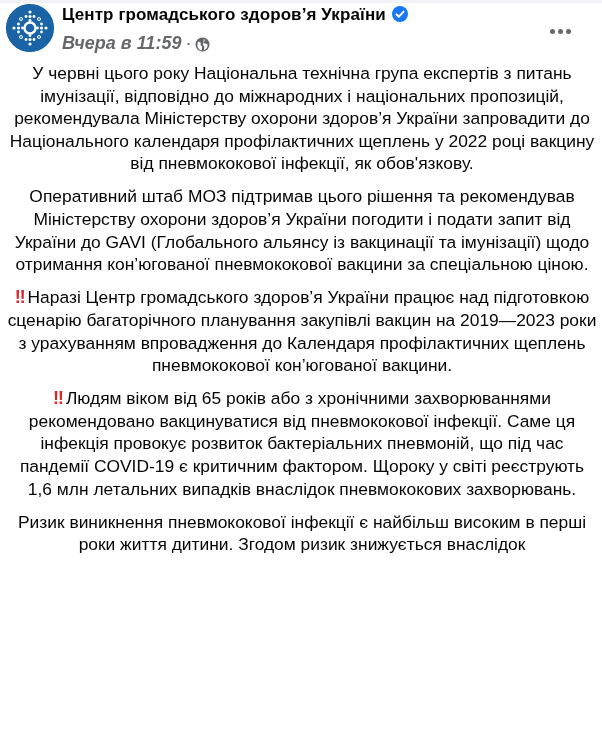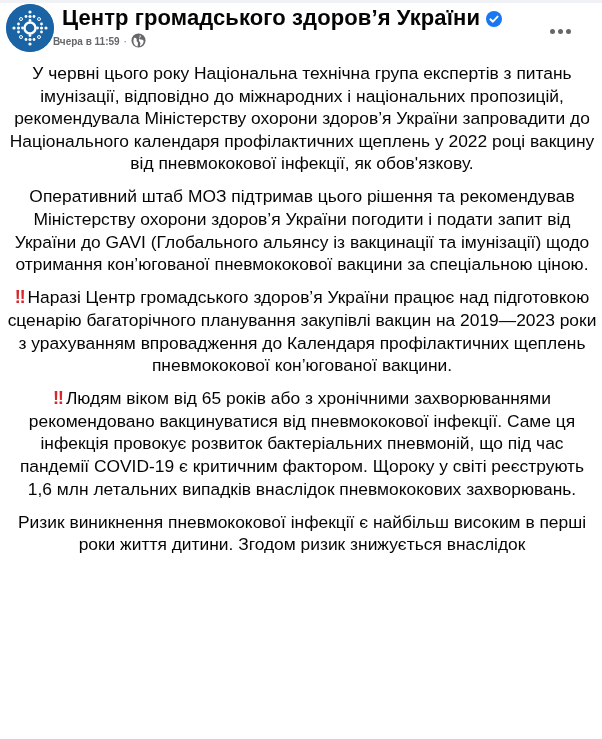--- a/index.html
+++ b/index.html
@@ -1,23 +1,23 @@
 <!DOCTYPE html>
 <html><head>
 <meta charset="utf-8">
 <style>
   html, body { margin:0; padding:0; background:#ffffff; }
   body { width:602px; height:739px; overflow:hidden; font-family:"Liberation Sans", "DejaVu Sans", sans-serif; color:#050505; position:relative; }
   .topline { position:absolute; left:0; top:0; width:602px; height:3px; background:#f0f2f5; }
   .header { position:absolute; left:0; top:0; width:602px; height:58px; }
   .avatar { position:absolute; left:6px; top:4px; width:48px; height:48px; border-radius:50%; background:#1a64a6; overflow:hidden; cursor:pointer; }
   .avatar svg { display:block; }
-  .page-name { position:absolute; left:62px; top:5px; font-size:22px; font-weight:bold; color:#050505; letter-spacing:0.1px; white-space:nowrap; cursor:pointer; }
+  .page-name { position:absolute; left:62px; top:5px; font-size:17px; font-weight:bold; color:#050505; letter-spacing:0.1px; white-space:nowrap; cursor:pointer; }
   .verified { display:inline-block; vertical-align:-2px; margin-left:6px; width:16px; height:16px; }
-  .meta { position:absolute; left:53px; top:33px; font-size:10px; color:#65676b; font-weight:bold; white-space:nowrap; }
+  .meta { position:absolute; left:62px; top:33px; font-size:18px; color:#65676b; font-weight:bold; white-space:nowrap;font-style:italic; }
   .meta .dot { margin:0 4px; font-weight:normal; }
   .globe { display:inline-block; vertical-align:-3px; width:15px; height:15px; }
   .more { position:absolute; left:550px; top:20px; width:36px; height:14px; cursor:pointer; }
   .more span { display:inline-block; width:5px; height:5px; border-radius:50%; background:#65676b; margin-right:3px; }
   .content { position:absolute; left:6px; top:62px; width:592px; font-size:17.4px; line-height:22.6px; color:#050505; font-family:"Liberation Sans", "DejaVu Sans", sans-serif; }
   .content p { margin:0 0 10.5px 0;text-align:center; }
   .bang { color:#d9262c; font-weight:bold; letter-spacing:-3px; margin-right:5px; font-size:18px; }
 </style>
 </head>
 <body>

